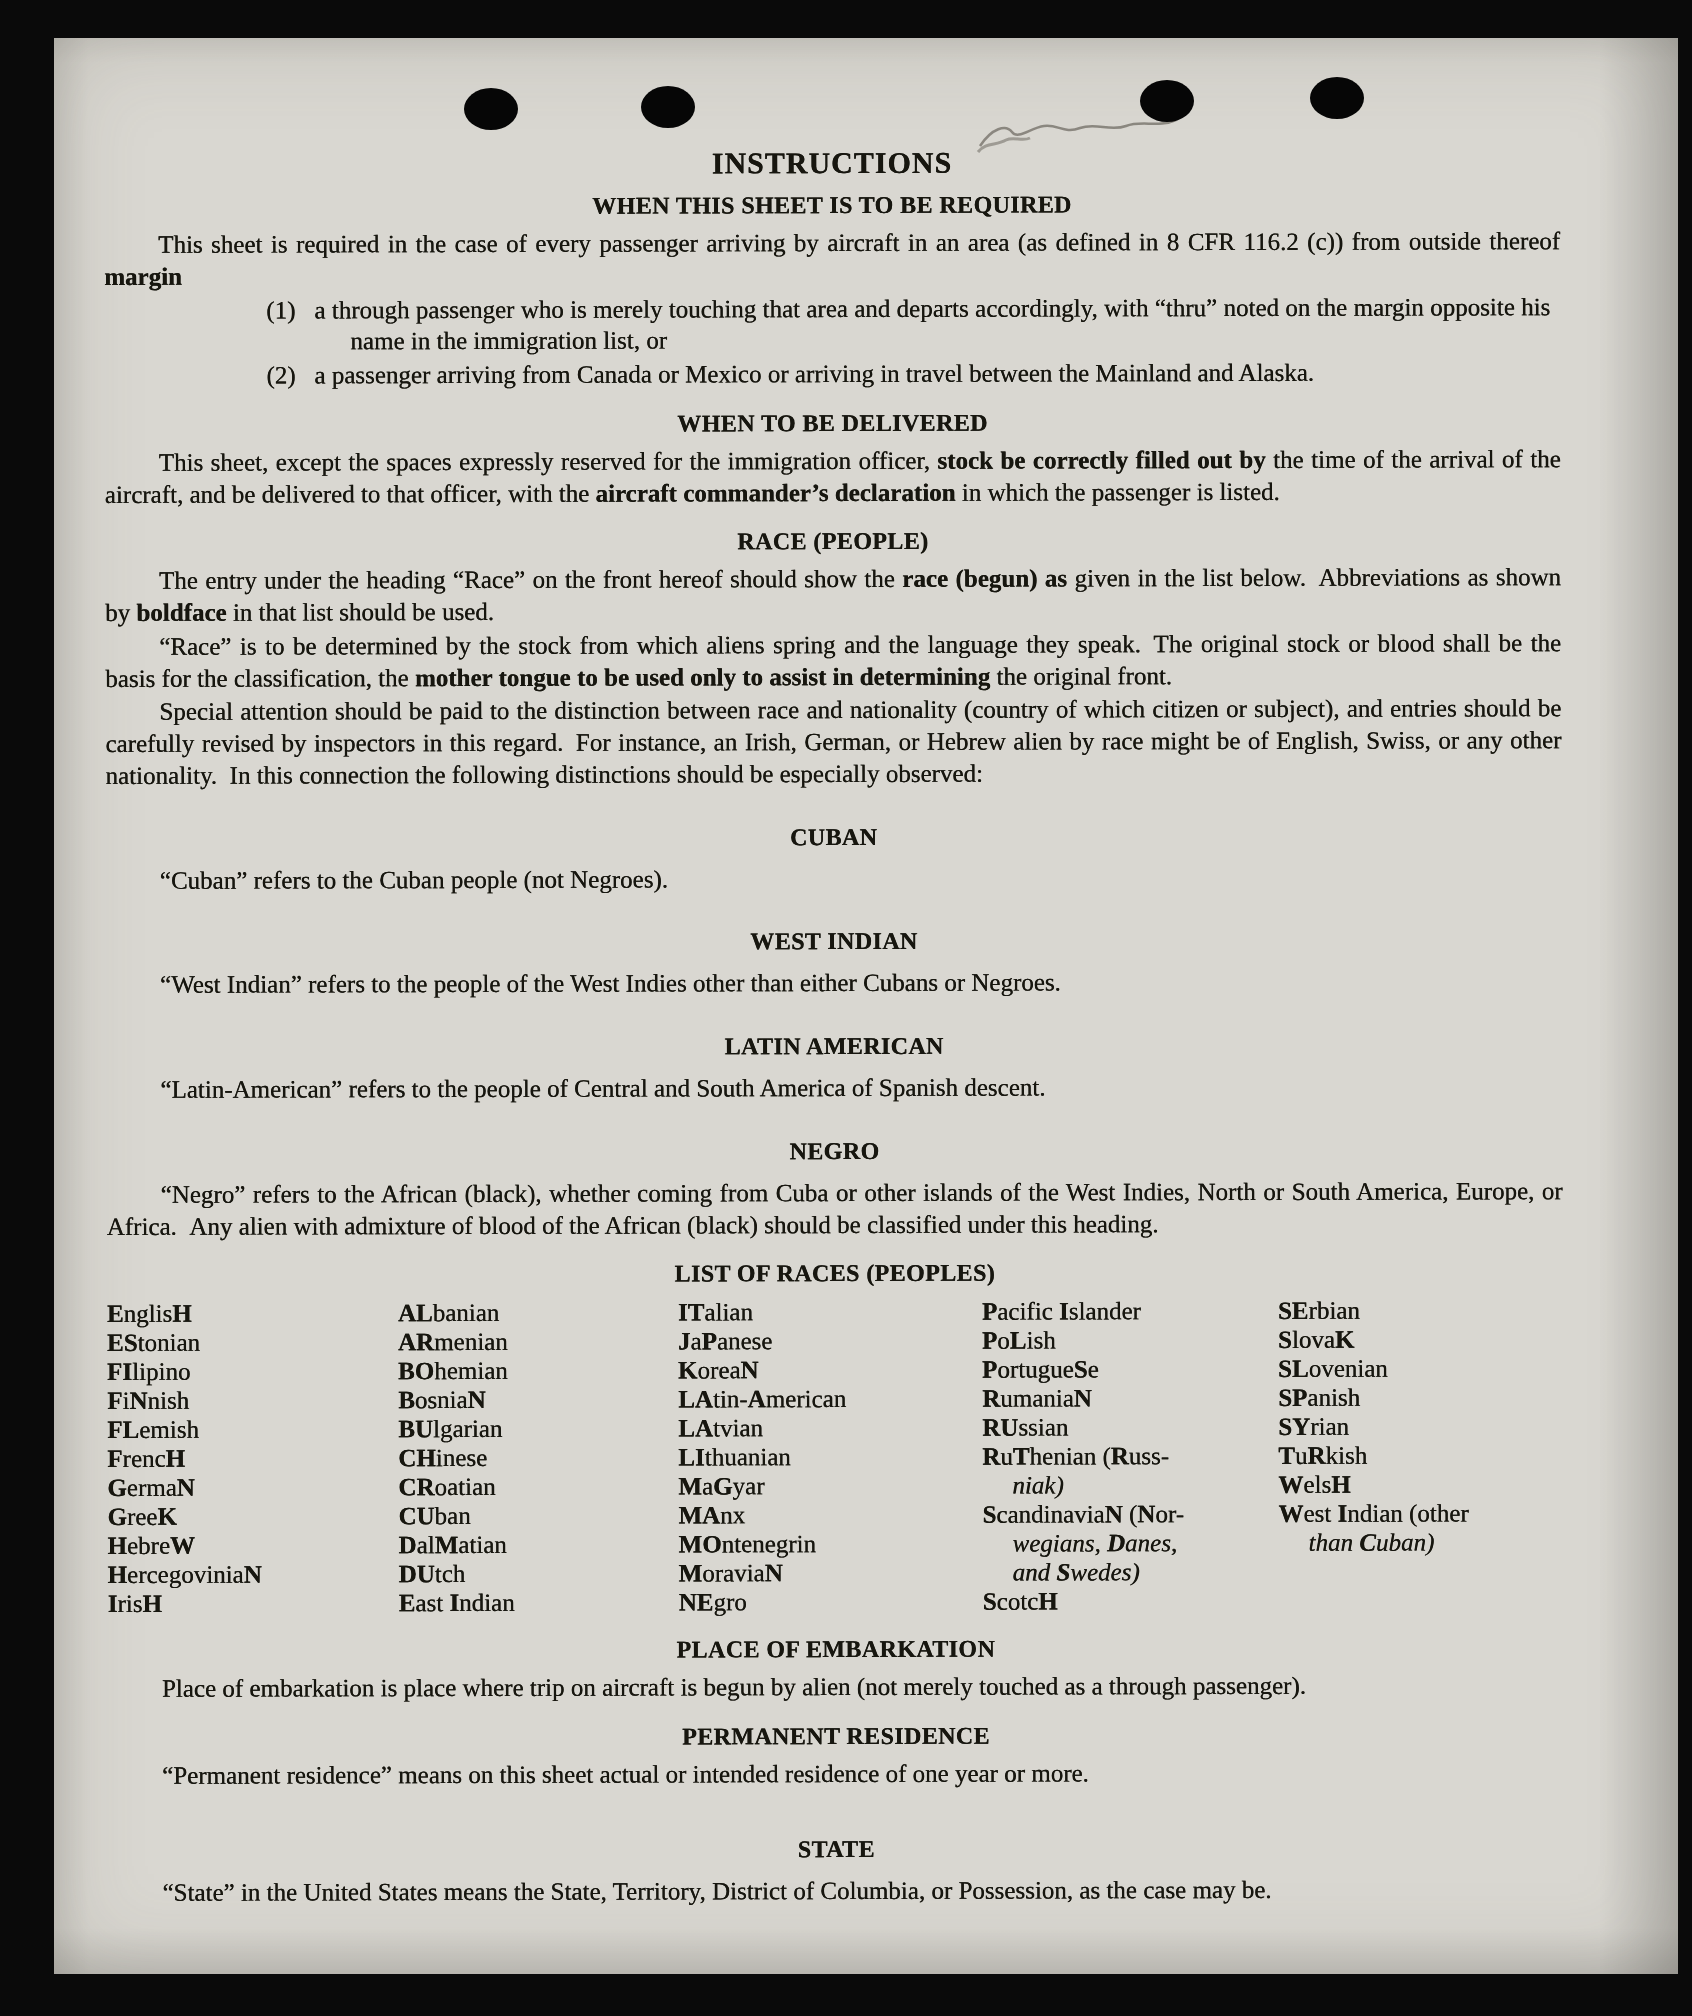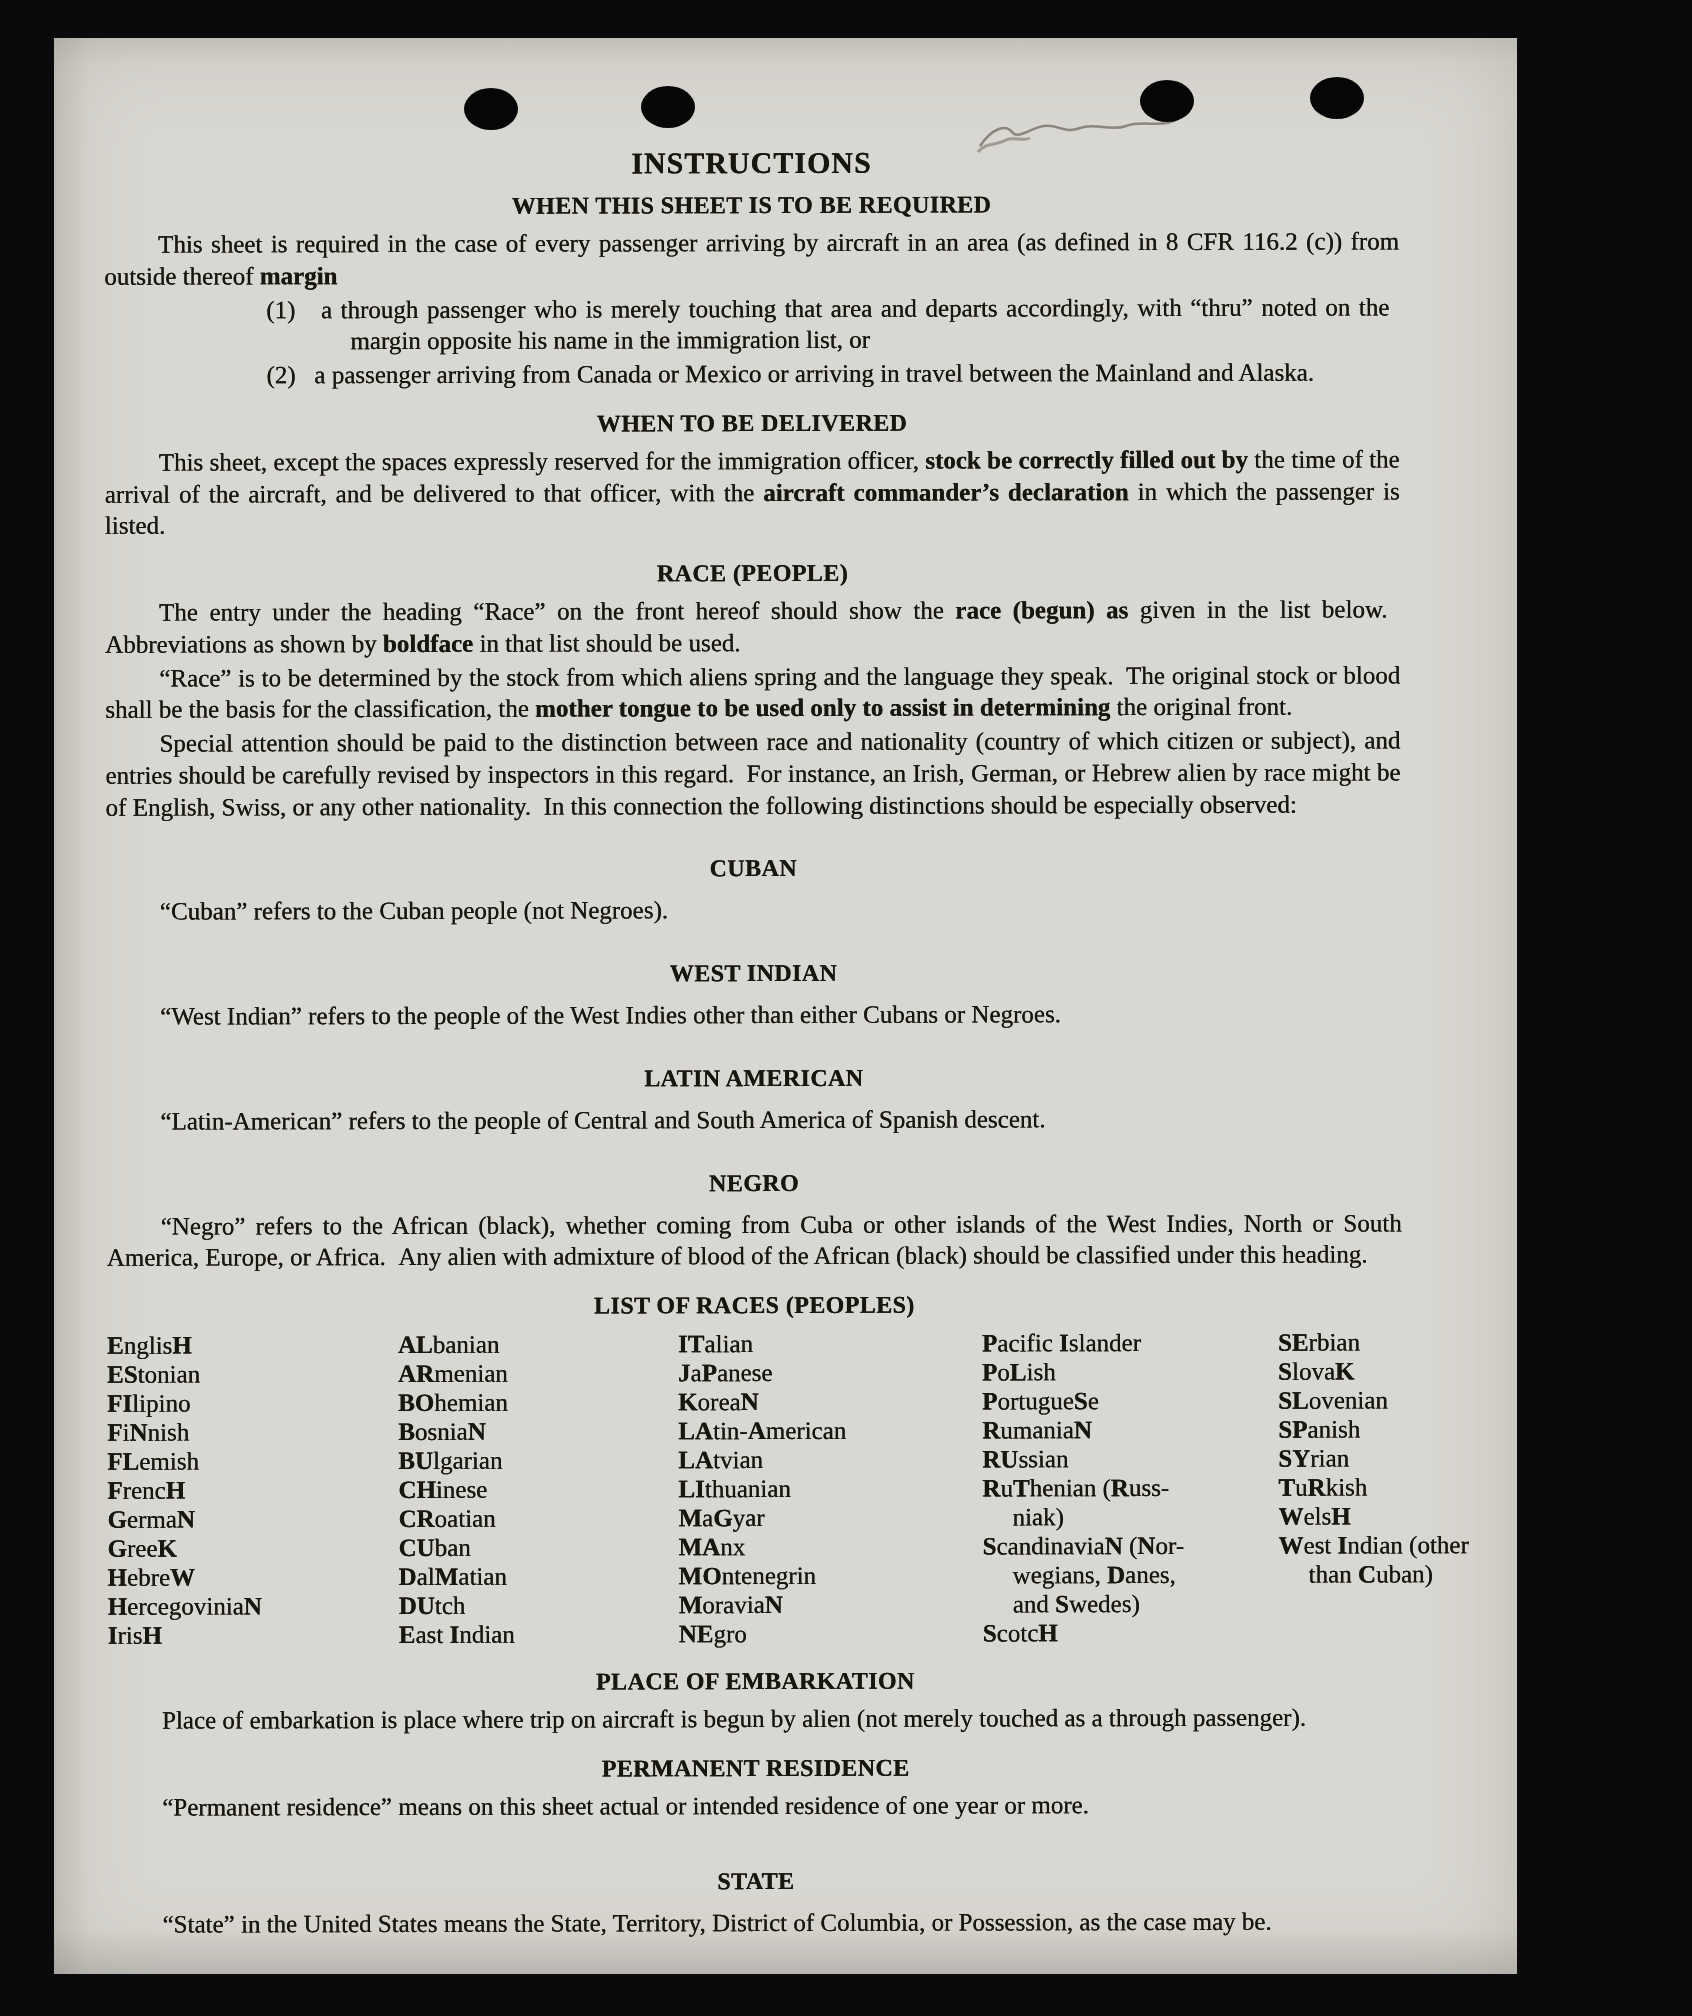--- a/index.html
+++ b/index.html
@@ -3,21 +3,21 @@
 <meta charset="utf-8">
 <style>
   * { box-sizing: border-box; margin: 0; padding: 0; }
   html, body { background: #000; }
   body { width: 1692px; height: 2016px; font-family: "Liberation Serif", "DejaVu Serif", serif; }
   .canvas {
     position: relative; width: 1692px; height: 2016px;
     background: #0a0a0a; overflow: hidden;
   }
   .paper {
-    position: absolute; left: 54px; top: 38px; width: 1463px; height: 1936px;
+    position: absolute; left: 54px; top: 38px; width: 1624px; height: 1936px;
     background:
       linear-gradient(to right, rgba(0,0,0,.07), rgba(0,0,0,0) 35px, rgba(0,0,0,0) 1545px, rgba(0,0,0,.16)),
       linear-gradient(to bottom, rgba(0,0,0,.05), rgba(0,0,0,0) 25px, rgba(0,0,0,0) 1890px, rgba(0,0,0,.10)),
       #d9d7d1;
     color: #17160f;
     overflow: hidden;
     box-shadow: inset 0 0 90px rgba(95, 90, 78, 0.22);
   }
   .hole { position: absolute; width: 54px; height: 42px; background: #060606; border-radius: 50%; }
   .content {
@@ -43,21 +43,21 @@
   .list-item {
     font-size: 25px; line-height: 1.27; text-align: justify;
     padding-left: 246px; text-indent: -84px; padding-right: 10px; margin-bottom: 2px;
   }
   .races {
     display: grid;
     grid-template-columns: 291px 280px 304px 296px auto;
     margin-top: 10px;
   }
   .race-line { font-size: 25px; line-height: 29px; white-space: nowrap; }
-  .race-line.indent { padding-left: 30px; }
+  .race-line.indent { padding-left: 30px; font-style: italic; }
   b { font-weight: bold; }
   .smudge { position: absolute; }
 </style>
 </head>
 <body>
 
 <div class="canvas">
   <div class="paper">
 
     <svg class="smudge" width="225" height="62" viewBox="0 0 225 62" style="left:918px; top:60px;">

